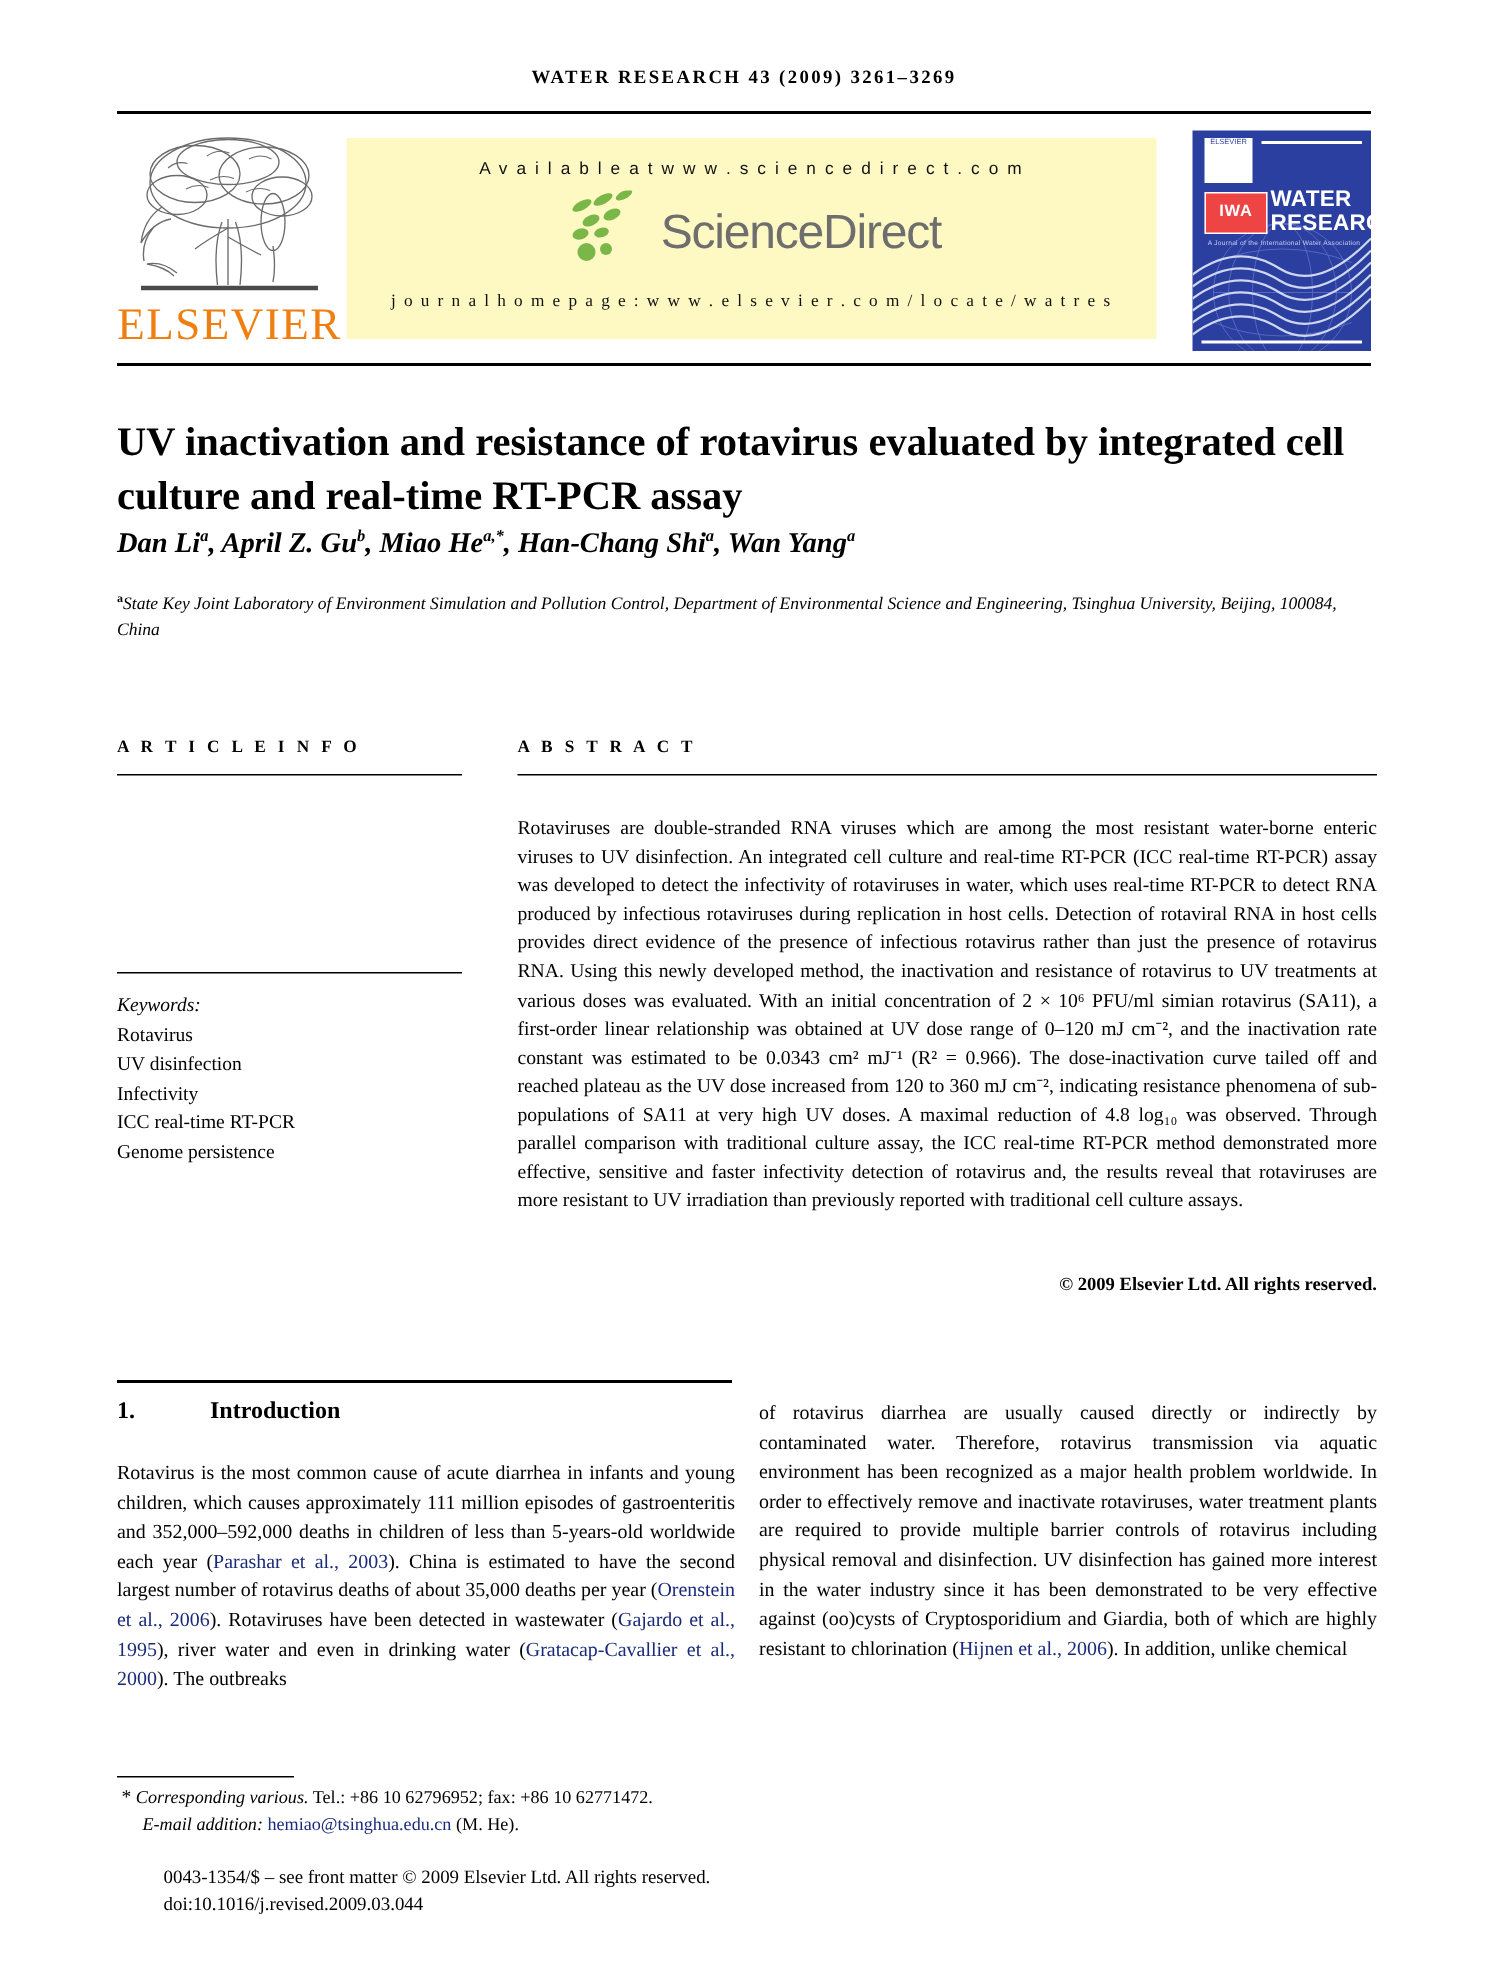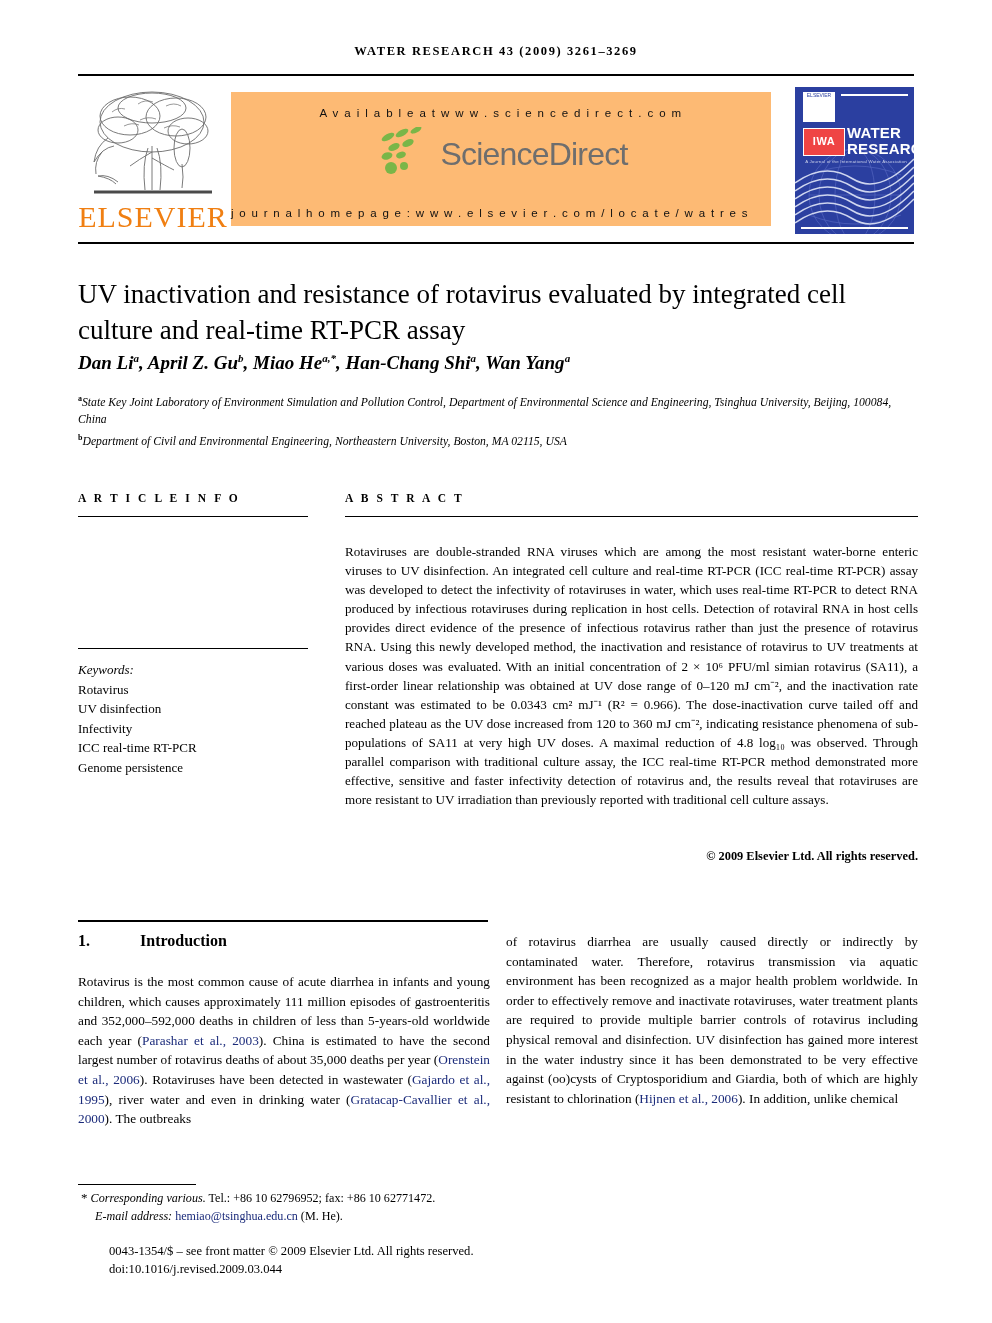--- a/index.html
+++ b/index.html
@@ -55,21 +55,21 @@
     font-size: 30px;
     letter-spacing: 1px;
     line-height: 30px;
     margin-top: -2px;
   }
 
   .sd-panel {
     position: absolute;
     left: 153px; top: 16px;
     width: 540px; height: 134px;
-    background: #fdba74;
+    background: #fef9c3;
   }
   .sd-available {
     text-align: center;
     font-family: "Liberation Sans", sans-serif;
     font-size: 11.5px;
     letter-spacing: 1.4px;
     color: #111;
     padding-top: 15px;
   }
   .sd-logo-row {
@@ -80,25 +80,26 @@
     margin-top: 4px;
   }
   .sd-word {
     font-family: "Liberation Sans", sans-serif;
     font-size: 32px;
     color: #6e6e6e;
     letter-spacing: -0.8px;
     margin-left: 4px;
   }
   .sd-homepage {
-    font-family: Liberation Sans, sans-serif;
+    text-align: center;
+    font-family: Liberation Serif, serif;
     font-size: 11.5px;
     letter-spacing: 1.3px;
     color: #111;
-    margin-top: 22px;
+    margin-top: 10px;
   }
 
   .cover {
     position: absolute;
     left: 717px; top: 11px;
     width: 119px; height: 147px;
     background: #2b3fa0;
     overflow: hidden;
   }
   .cover-top-rule {
@@ -148,21 +149,21 @@
   .cover-bottom-rule {
     position: absolute; left: 6px; right: 6px; bottom: 5px;
     height: 2px; background: #ffffff;
   }
 
   
   .title {
     position: absolute;
     left: 78px; top: 258px; width: 840px;
     font-family: "Liberation Serif", serif;
-    font-weight: normal;
+    font-weight: bold;
     font-size: 27px;
     line-height: 36px;
   }
   .authors {
     position: absolute;
     left: 78px; top: 352px; width: 840px;
     font-family: "Liberation Serif", serif;
     font-style: italic;
     font-weight: bold;
     font-size: 19px;
@@ -385,21 +386,20 @@
   </div>
 
   <h1 class="title">UV inactivation and resistance of rotavirus evaluated by integrated cell culture and real-time RT-PCR assay</h1>
 
   <div class="authors">
     <span><span>Dan Li</span><sup>a</sup></span>, <span><span>April Z. Gu</span><sup>b</sup></span>, <span><span>Miao He</span><sup>a,*</sup></span>, <span><span>Han-Chang Shi</span><sup>a</sup></span>, <span><span>Wan Yang</span><sup>a</sup></span>
   </div>
 
   <div class="affil">
     <div><sup>a</sup><span>State Key Joint Laboratory of Environment Simulation and Pollution Control, Department of Environmental Science and Engineering, Tsinghua University, Beijing, 100084, China</span></div>
-    <div><sup>b</sup><span>Department of Civil and Environmental Engineering, Northeastern University, Boston, MA 02115, USA</span></div>
   </div>
 
   <div class="hdr-info">A R T I C L E   I N F O</div>
   <div class="rule-info-left"></div>
   <div class="rule-info-left2"></div>
   <div class="kw">
     <div class="lbl">Keywords:</div>
     <div>Rotavirus</div>
     <div>UV disinfection</div>
     <div>Infectivity</div>
@@ -424,21 +424,21 @@
   </div>
 
   <div class="foot-rule"></div>
   <div class="foot">
     <div>
       &nbsp;<span class="star">*</span>
       <span class="corr">Corresponding various.</span>
       <span>Tel.: +86 10 62796952; fax: +86 10 62771472.</span>
     </div>
     <div style="padding-left:17px">
-      <span class="corr">E-mail address:</span>
+      <span class="corr">E-mail addition:</span>
       <span class="mail">hemiao@tsinghua.edu.cn</span>
       <span>(M. He).</span>
     </div>
   </div>
   <div class="issn">
     <div>0043-1354/$ – see front matter © 2009 Elsevier Ltd. All rights reserved.</div>
     <div>doi:10.1016/j.revised.2009.03.044</div>
   </div>
 
 </div>

